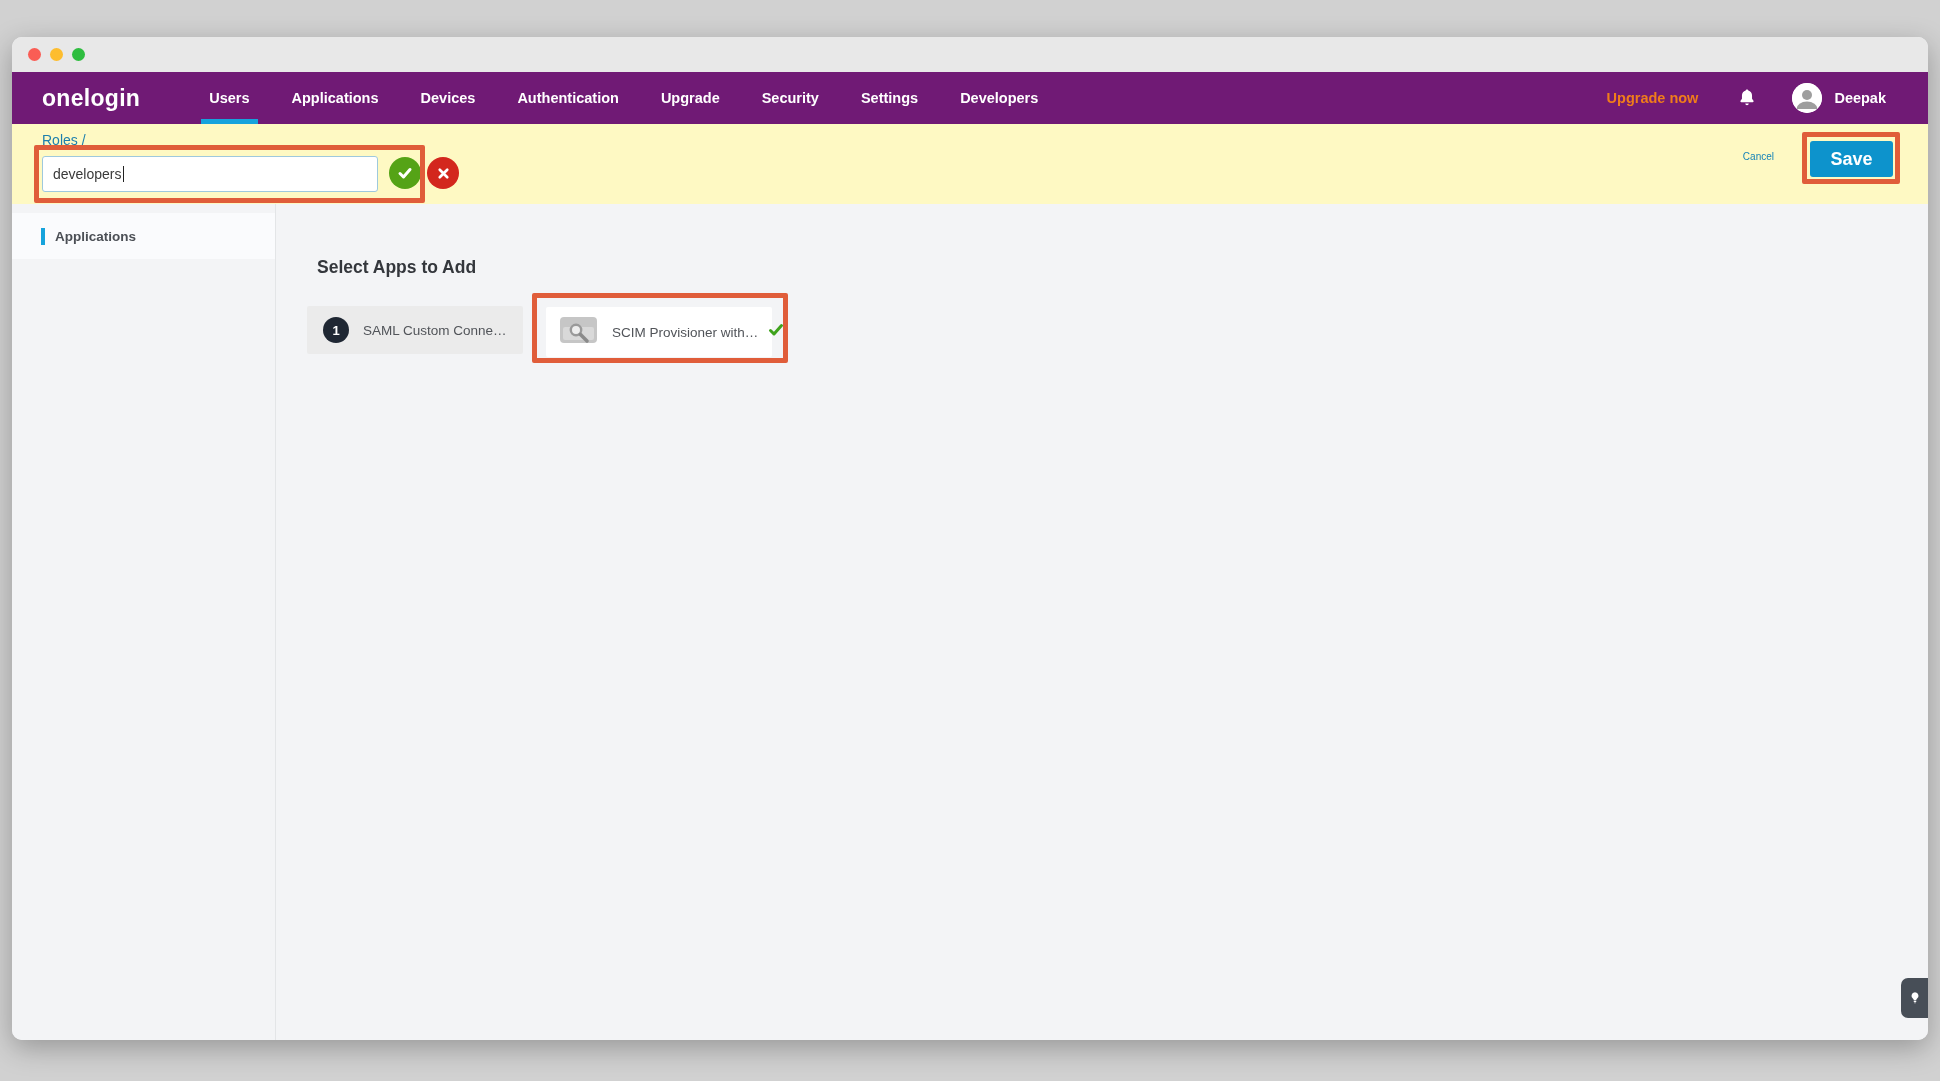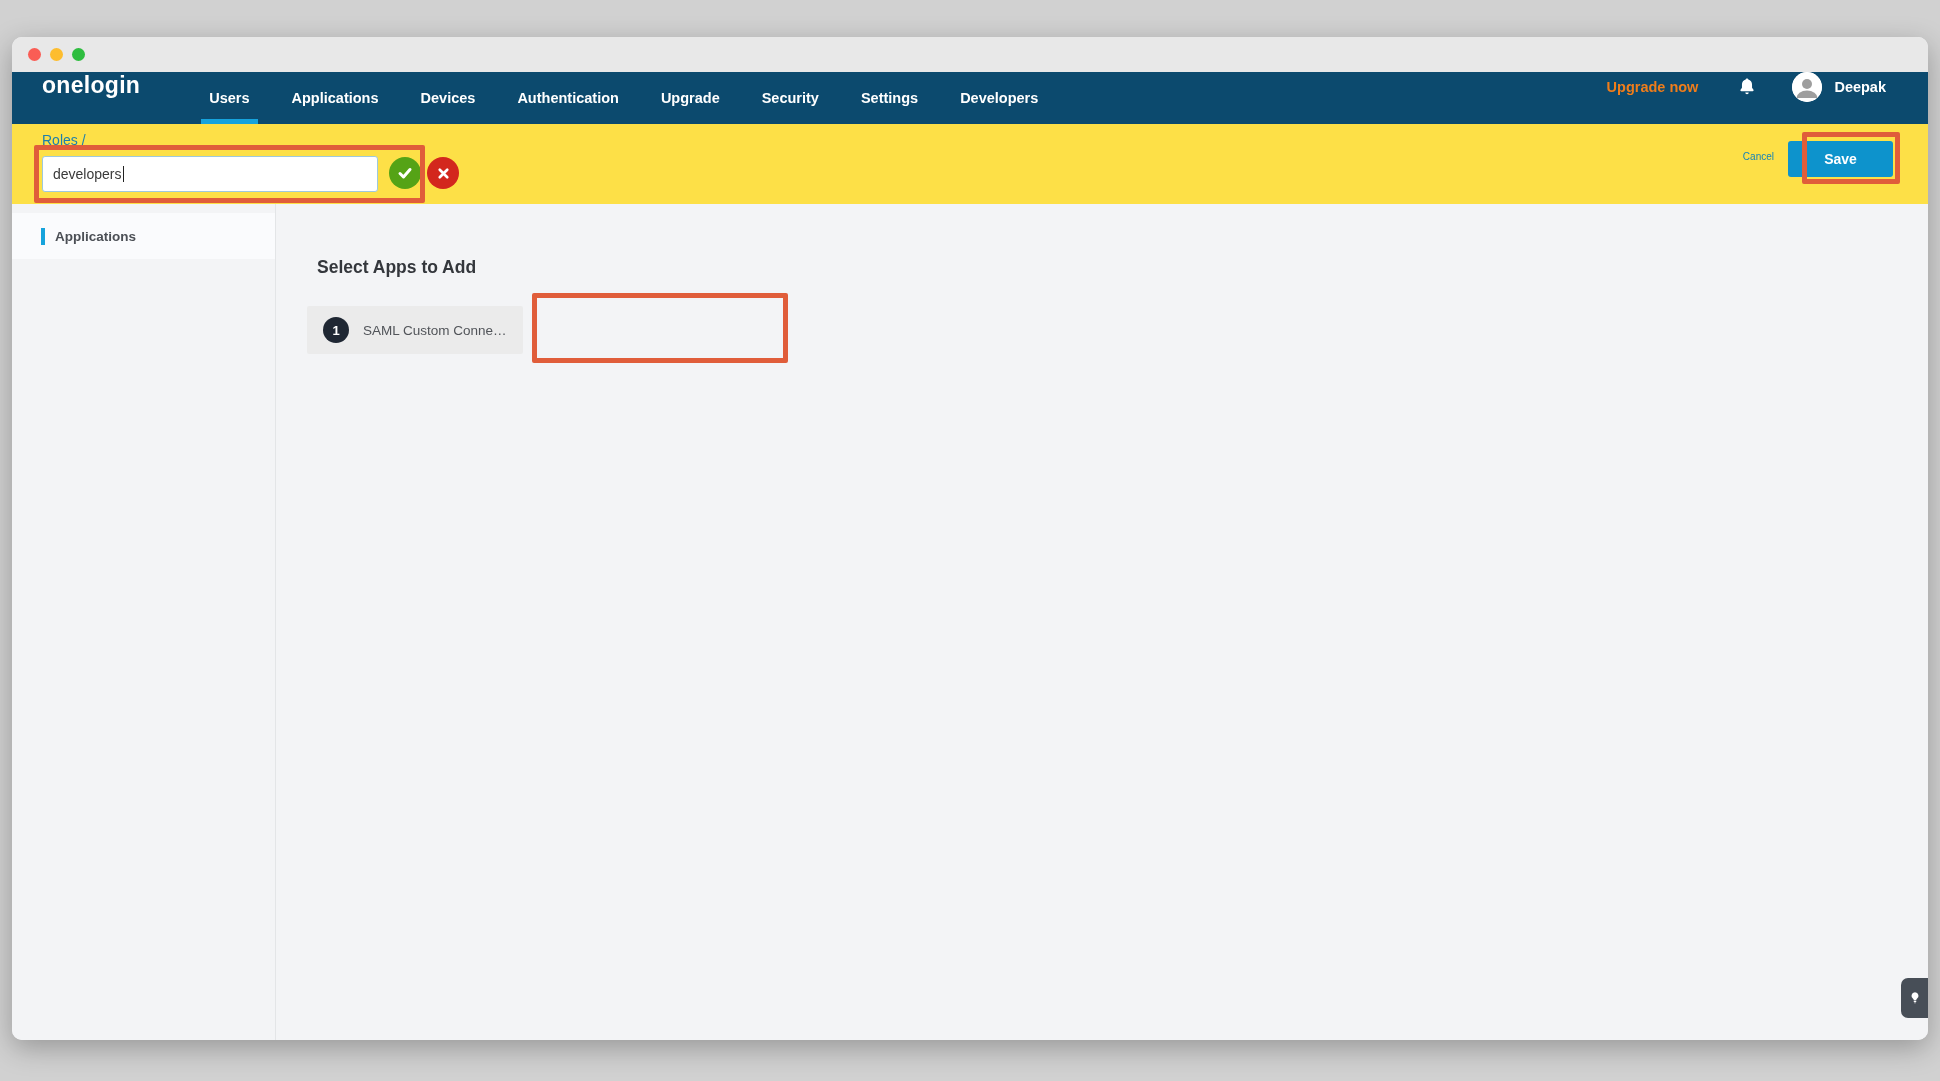--- a/index.html
+++ b/index.html
@@ -8,52 +8,52 @@
   .window{position:absolute;left:12px;top:37px;width:1916px;height:1003px;
     border-radius:10px;background:#f3f4f6;overflow:hidden;
     box-shadow:0 8px 28px rgba(0,0,0,.28);}
   
   .titlebar{position:absolute;left:0;top:0;right:0;height:35px;background:#e8e8e8;}
   .traffic{position:absolute;top:11px;width:13px;height:13px;border-radius:50%;}
   .t-close{left:16px;background:#fa5d55;}
   .t-min{left:38px;background:#fdbd2e;}
   .t-max{left:60px;background:#2ebd3f;}
   
-  .navbar{position:absolute;left:0;top:35px;right:0;height:52px;background:#0c4a6e;
-    display:flex;align-items:flex-start;}
+  .navbar{position:absolute;left:0;top:35px;right:0;height:52px;background:#701a75;
+    display:flex;align-items:center;}
   .logo{margin-left:30px;font-size:23px;font-weight:bold;color:#fff;letter-spacing:.3px;}
   .nav-items{display:flex;margin-left:48px;height:52px;}
   .nav-item{position:relative;padding:0 21px;line-height:52px;font-size:14.5px;
     font-weight:600;color:#fff;cursor:pointer;white-space:nowrap;}
   .nav-item.active::after{content:"";position:absolute;left:13px;right:13px;bottom:0;
     height:5px;background:#16a3dc;}
   .nav-right{margin-left:auto;display:flex;align-items:center;margin-right:42px;}
   .upgrade{color:#f07d1a;font-weight:bold;font-size:14.5px;cursor:pointer;}
   .bell{margin-left:38px;width:22px;height:22px;cursor:pointer;}
   .avatar{margin-left:34px;width:30px;height:30px;border-radius:50%;background:#fff;
     overflow:hidden;}
   .user-name{margin-left:12px;color:#fff;font-weight:bold;font-size:14.5px;}
   
-  .toolbar{position:absolute;left:0;top:87px;right:0;height:80px;background:#fde047;
+  .toolbar{position:absolute;left:0;top:87px;right:0;height:80px;background:#fef9c3;
     border-bottom:1px solid #6d28d9;}
   .breadcrumb{position:absolute;left:30px;top:8px;font-size:14px;color:#1d7fad;cursor:pointer;}
   .role-input{position:absolute;left:30px;top:32px;width:336px;height:36px;
     border:1px solid #9ec9dd;border-radius:3px;background:#fff;box-sizing:border-box;
     font-size:14px;color:#3a3a3a;line-height:34px;padding:0 10px;overflow:hidden;
     white-space:nowrap;}
   .caret{display:inline-block;width:1px;height:16px;background:#222;
     vertical-align:-3px;margin-left:1px;}
   .round-btn{position:absolute;top:33px;width:32px;height:32px;border-radius:50%;
     border:none;display:flex;align-items:center;justify-content:center;cursor:pointer;}
   .btn-confirm{left:377px;background:#55a316;}
   .btn-reject{left:415px;background:#d3271d;}
   .cancel{position:absolute;right:154px;top:27px;font-size:10px;color:#1583b8;
     font-weight:500;cursor:pointer;}
-  .save{position:absolute;right:35px;top:17px;width:105px;height:36px;background:#0d93cc;
-    border:none;border-radius:3px;color:#fff;font-weight:bold;font-size:14px;
+  .save{position:absolute;right:35px;top:17px;width:83px;height:36px;background:#0d93cc;
+    border:none;border-radius:3px;color:#fff;font-weight:bold;font-size:18px;
     font-family:"Liberation Sans",sans-serif;cursor:pointer;}
   
   .bodyarea{position:absolute;left:0;top:167px;right:0;bottom:0;background:#f3f4f6;}
   .sidebar{position:absolute;left:0;top:0;bottom:0;width:263px;
     border-right:1px solid #e3e5e7;}
   .side-row{position:absolute;left:0;top:9px;right:0;height:46px;background:#fafbfd;
     display:flex;align-items:center;cursor:pointer;}
   .side-bar-accent{width:4px;height:17px;background:#16a3dc;margin-left:29px;}
   .side-label{margin-left:10px;font-size:13.5px;font-weight:bold;color:#4b4f55;}
   .main{position:absolute;left:264px;top:0;right:0;bottom:0;}
@@ -147,20 +147,36 @@
         </div>
       </div>
       <div class="main">
         <div class="heading">Select Apps to Add</div>
 
         <div class="tile tile-1">
           <span class="badge">1</span>
           <span class="tile-label">SAML Custom Conne…</span>
         </div>
 
+        <div class="tile tile-2">
+          <span class="scim-icon">
+            <svg viewBox="0 0 38 28" width="38" height="28">
+              <rect x="0" y="1" width="37" height="26" rx="4" fill="#c6c6c6"></rect>
+              <rect x="3" y="11" width="31" height="13" rx="2" fill="#d9d9d9"></rect>
+              <circle cx="16" cy="14" r="5.2" fill="#eeeeee" stroke="#9a9a9a" stroke-width="2.4"></circle>
+              <line x1="20.5" y1="18.5" x2="27" y2="25" stroke="#8a8a8a" stroke-width="3.6" stroke-linecap="round"></line>
+            </svg>
+          </span>
+          <span class="tile-label">SCIM Provisioner with…</span>
+          <span class="tile-check">
+            <svg viewBox="0 0 16 16" width="16" height="16">
+              <polyline points="2.5,8.5 6,12 13.5,3.5" fill="none" stroke="#3fa31c" stroke-width="3" stroke-linecap="round" stroke-linejoin="round"></polyline>
+            </svg>
+          </span>
+        </div>
       </div>
     </div>
 
     <div class="ann ann1"></div>
     <div class="ann ann2"></div>
     <div class="ann ann3"></div>
 
     <div class="help-tab">
       <svg viewBox="0 0 24 24" width="16" height="16">
         <path fill="#ffffff" d="M12 3.5a5.3 5.3 0 0 0-2.6 9.9c.35.2.6.65.6 1.05v.85h4v-.85c0-.4.25-.85.6-1.05A5.3 5.3 0 0 0 12 3.5z"></path>

